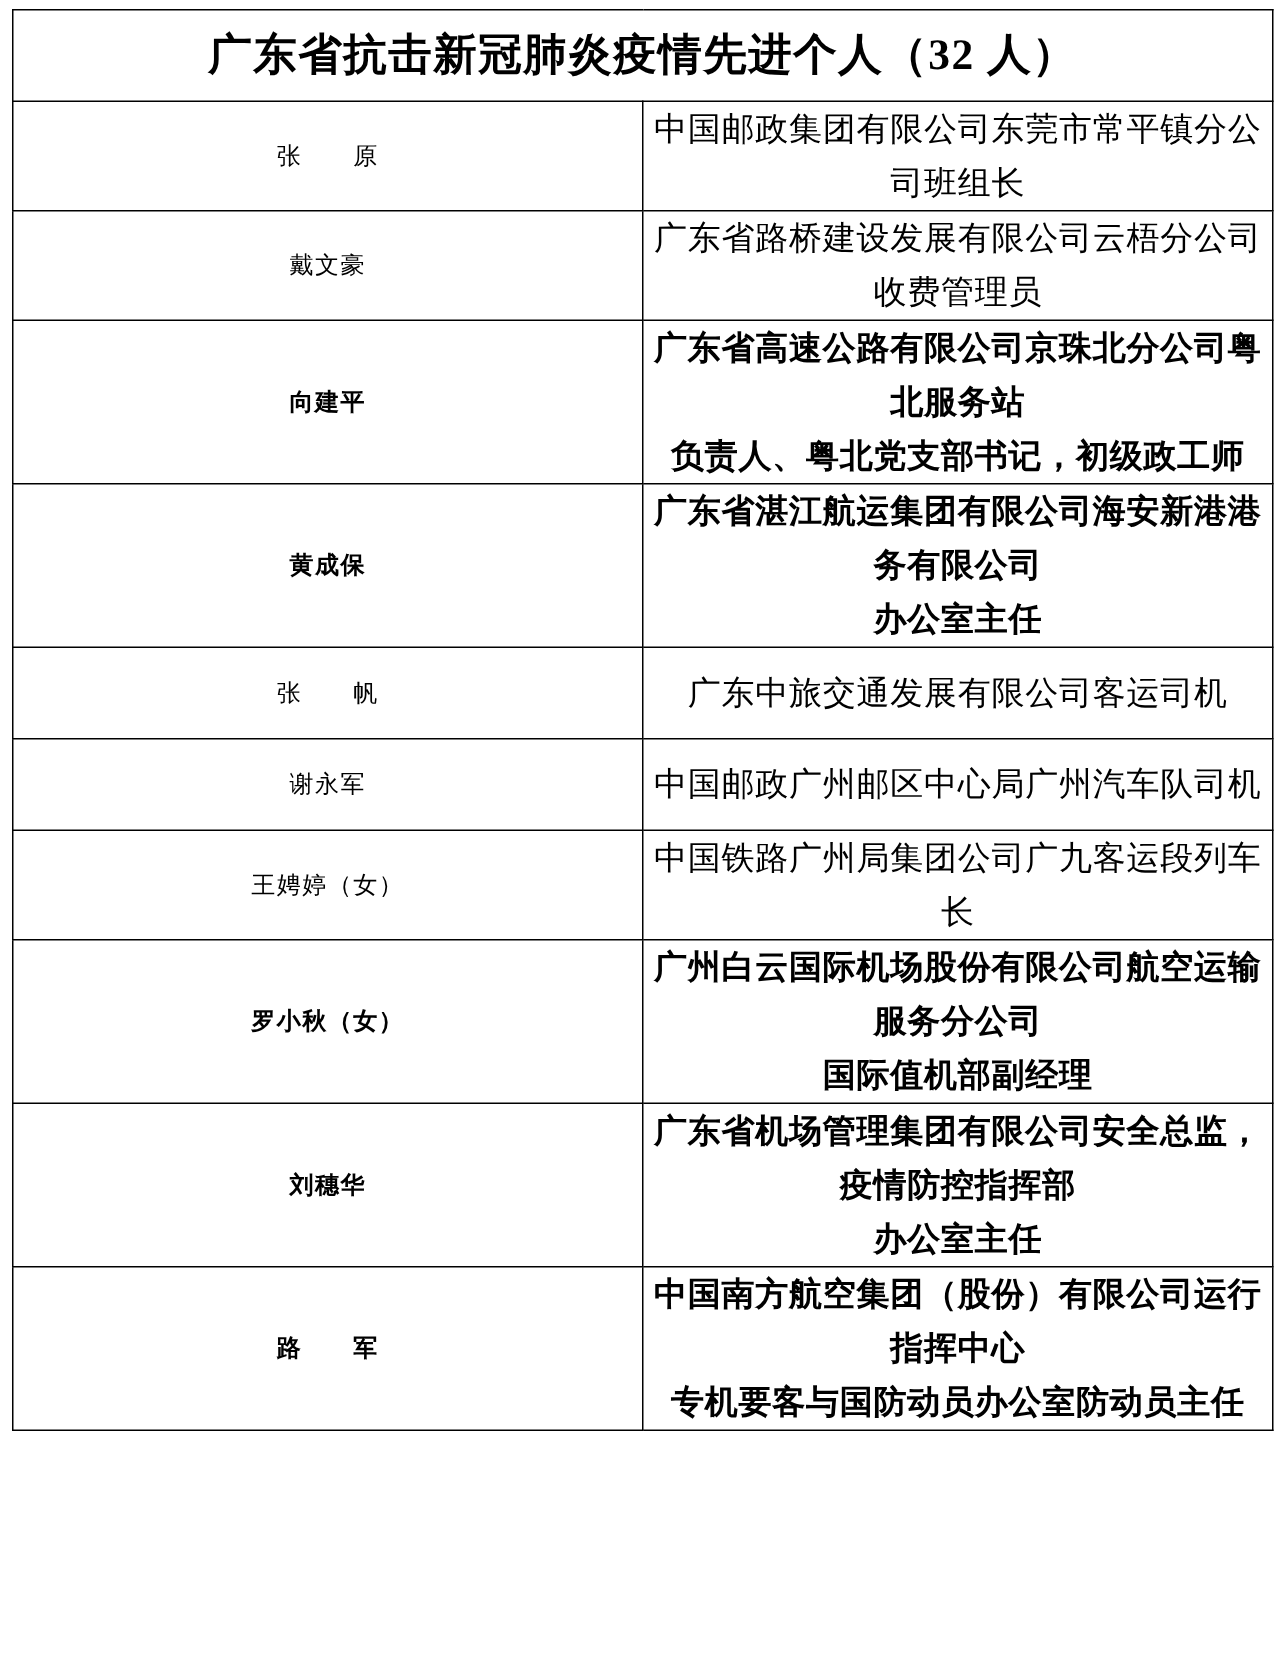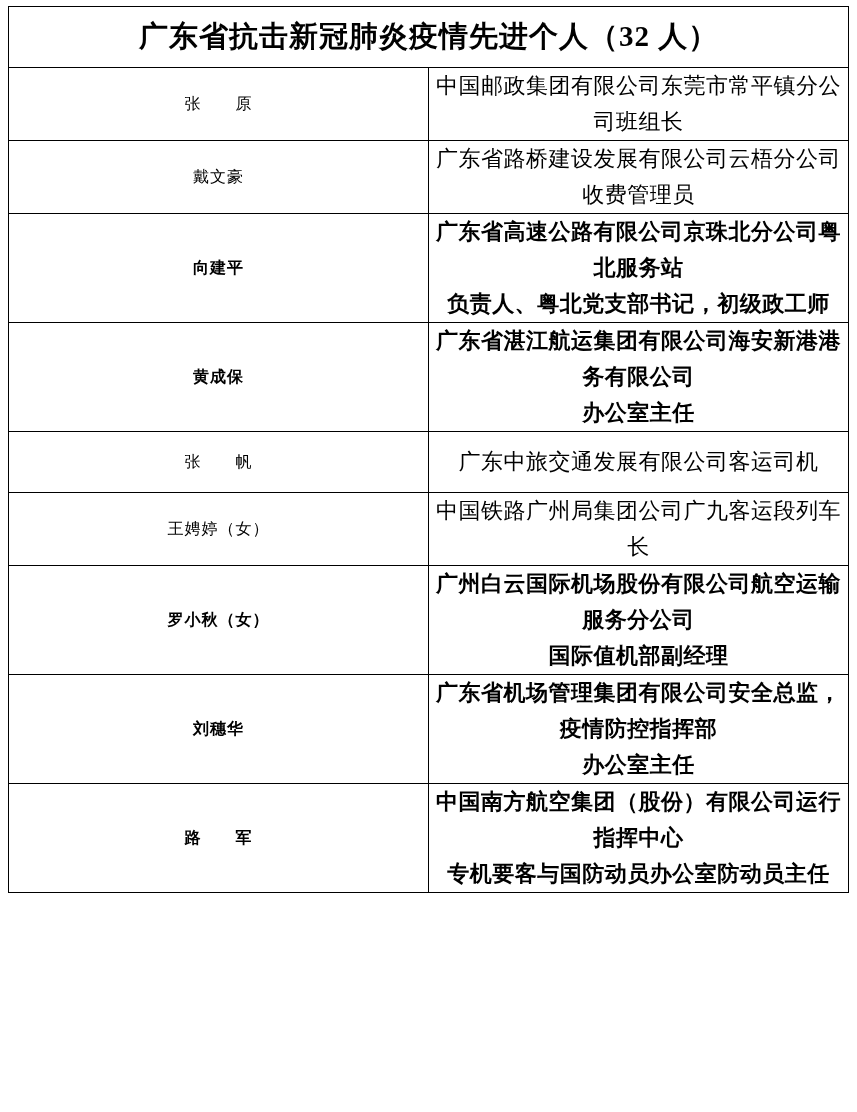--- a/index.html
+++ b/index.html
@@ -100,20 +100,26 @@
         </td>
       </tr>
 
       <tr class="r1">
         <td class="name-col name-cell">张　　帆</td>
         <td class="desc-cell">
           <span class="line">广东中旅交通发展有限公司客运司机</span>
         </td>
       </tr>
 
+      <tr class="r1">
+        <td class="name-col name-cell">谢永军</td>
+        <td class="desc-cell">
+          <span class="line">中国邮政广州邮区中心局广州汽车队司机</span>
+        </td>
+      </tr>
 
 
       <tr class="r1">
         <td class="name-col name-cell">王娉婷（女）</td>
         <td class="desc-cell">
           <span class="line">中国铁路广州局集团公司广九客运段列车长</span>
         </td>
       </tr>
 
       <tr class="r2">

